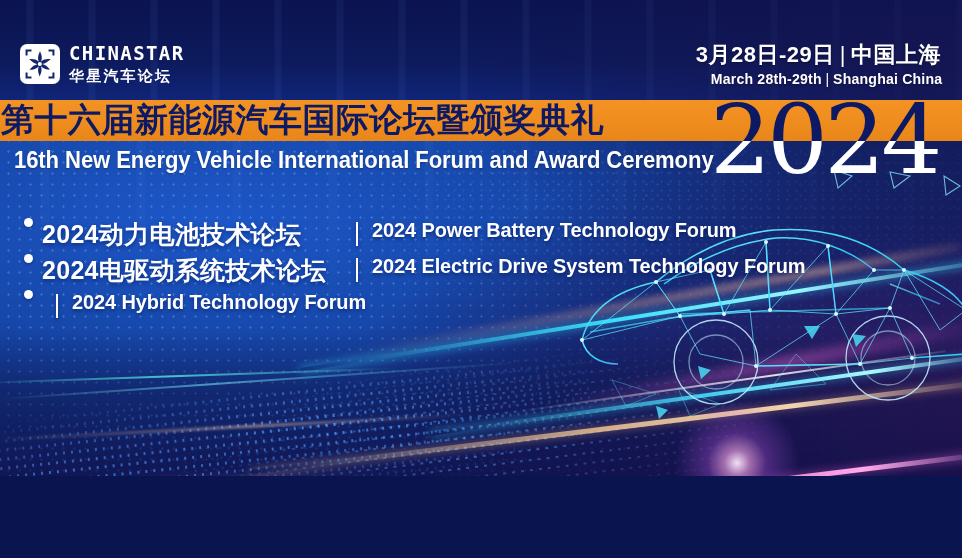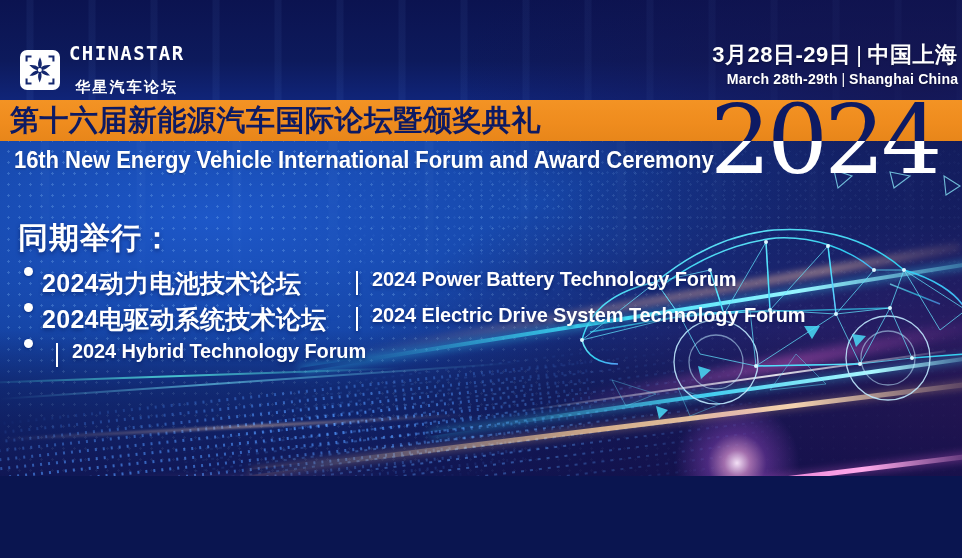--- a/index.html
+++ b/index.html
@@ -113,46 +113,46 @@
   .logo-mark{
     width:40px;height:40px;border-radius:7px;background:#ffffff;
     display:flex;align-items:center;justify-content:center;flex:none;
   }
   .logo-text{display:flex;flex-direction:column;justify-content:center;}
   .logo-en{
     color:#fff;font-size:19px;font-weight:700;letter-spacing:1.4px;line-height:1.05;
     font-family:"DejaVu Sans Mono","Liberation Mono",monospace;
   }
   .logo-cn{
-    color:#fff;font-size:15px;font-weight:700;letter-spacing:2.2px;line-height:1.15;margin-top:14px;text-align:center;
-  }
-
-  
-  #date-block{position:absolute;right:4px;top:42px;text-align:center;}
+    color:#fff;font-size:15px;font-weight:700;letter-spacing:2.2px;line-height:1.15;margin-top:3px;
+  }
+
+  
+  #date-block{position:absolute;right:20px;top:42px;text-align:left;}
   .date-cn{
     color:#fff;font-size:22px;font-weight:700;letter-spacing:.5px;line-height:1.15;
     text-shadow:0 1px 2px rgba(0,0,0,.35);
   }
   .date-cn .sep{font-weight:400;padding:0 5px;}
   .date-en{
     color:#fff;font-size:15px;font-weight:700;letter-spacing:.2px;line-height:1.2;margin-top:3px;
     transform:scaleX(.94);transform-origin:right center;
     text-shadow:0 1px 2px rgba(0,0,0,.35);
   }
   .date-en .sep{padding:0 4px;font-weight:400;}
 
   
   #title-band{
     position:absolute;left:0;top:100px;width:962px;height:41px;
     background:linear-gradient(180deg,#f39324 0%,#ef8c1e 55%,#e8861a 100%);
   }
   #title-cn{
-    position:absolute;left:10px;top:100px;height:41px;
+    position:absolute;left:1px;top:100px;height:41px;
     display:flex;align-items:center;
-    color:#0d1a63;font-size:29px;font-weight:700;letter-spacing:.5px;
+    color:#0d1a63;font-size:33px;font-weight:700;letter-spacing:.5px;
     white-space:nowrap;z-index:4;
   }
   #title-en{
     position:absolute;left:14px;top:141px;height:38px;
     display:flex;align-items:center;
     color:#ffffff;font-size:23px;font-weight:700;letter-spacing:-.1px;
     white-space:nowrap;z-index:4;
     transform:scaleX(.96);transform-origin:left center;
     text-shadow:0 1px 2px rgba(0,0,0,.3);
   }
@@ -374,21 +374,20 @@
 
   <div id="year-wrap">
     <div class="year-txt year-top">2024</div>
     <div class="year-txt year-bot">2024</div>
   </div>
 
   <div id="title-cn">第十六届新能源汽车国际论坛暨颁奖典礼</div>
   <div id="title-en">16th New Energy Vehicle International Forum and Award Ceremony</div>
 
   <div id="forums">
-    <div id="forums-heading">同期举行：</div>
 
     <div class="forum-row">
       <span class="forum-bullet"></span>
       <span class="forum-cn">2024动力电池技术论坛</span>
       <span class="forum-pipe">|</span>
       <span class="forum-en">2024 Power Battery Technology Forum</span>
     </div>
 
     <div class="forum-row">
       <span class="forum-bullet"></span>

